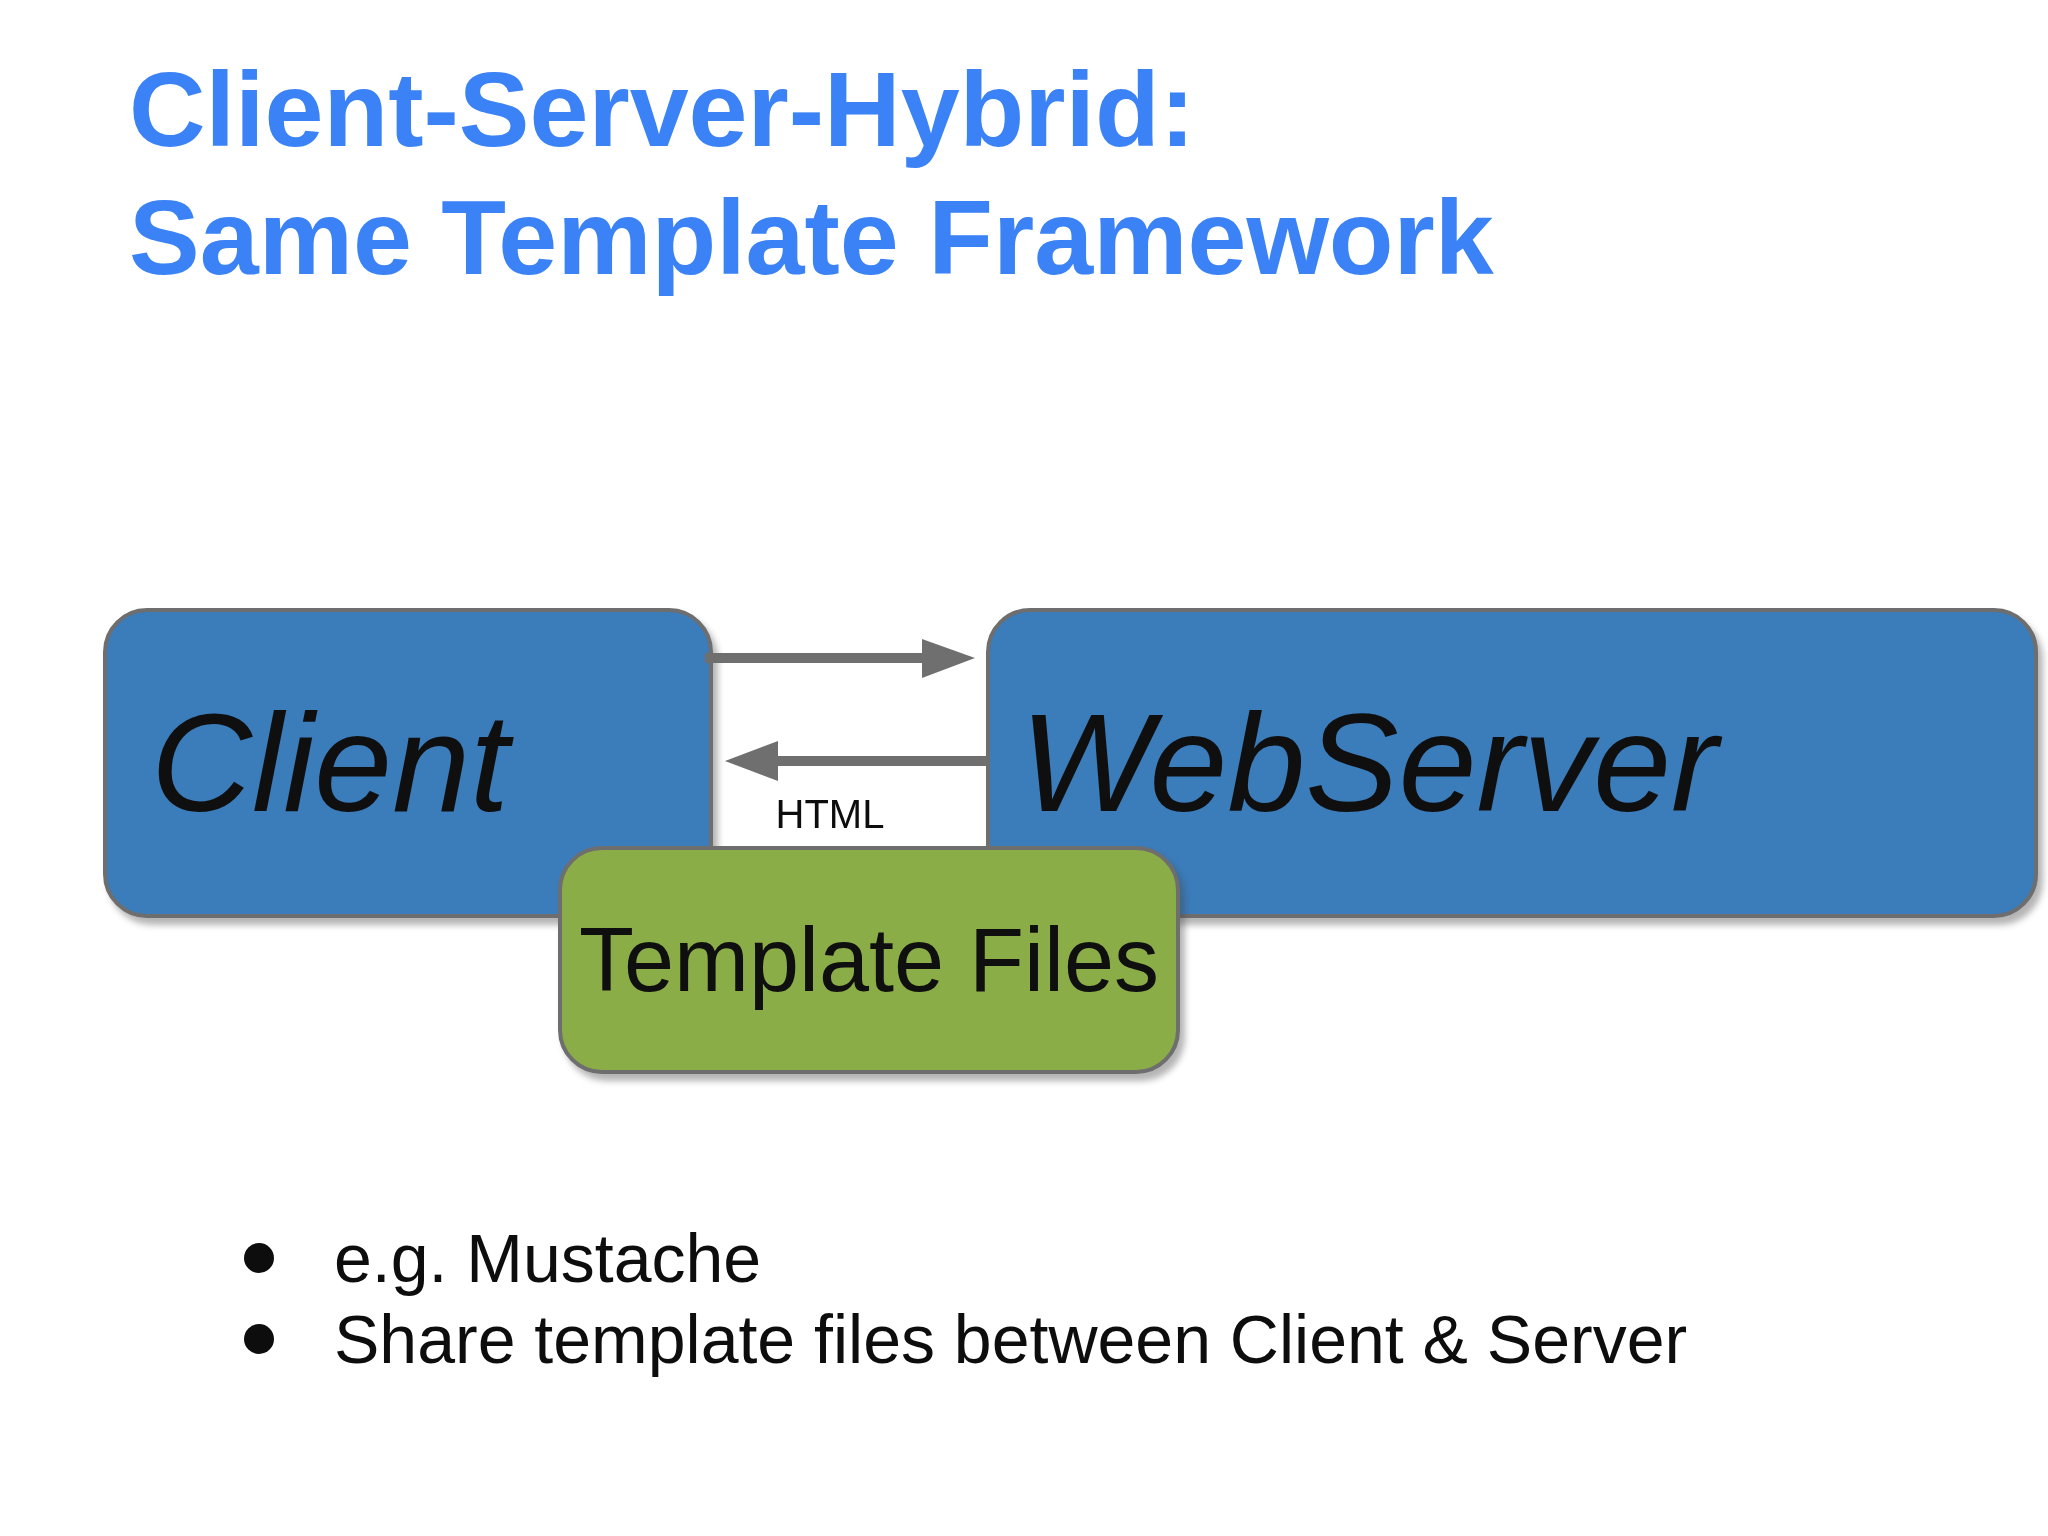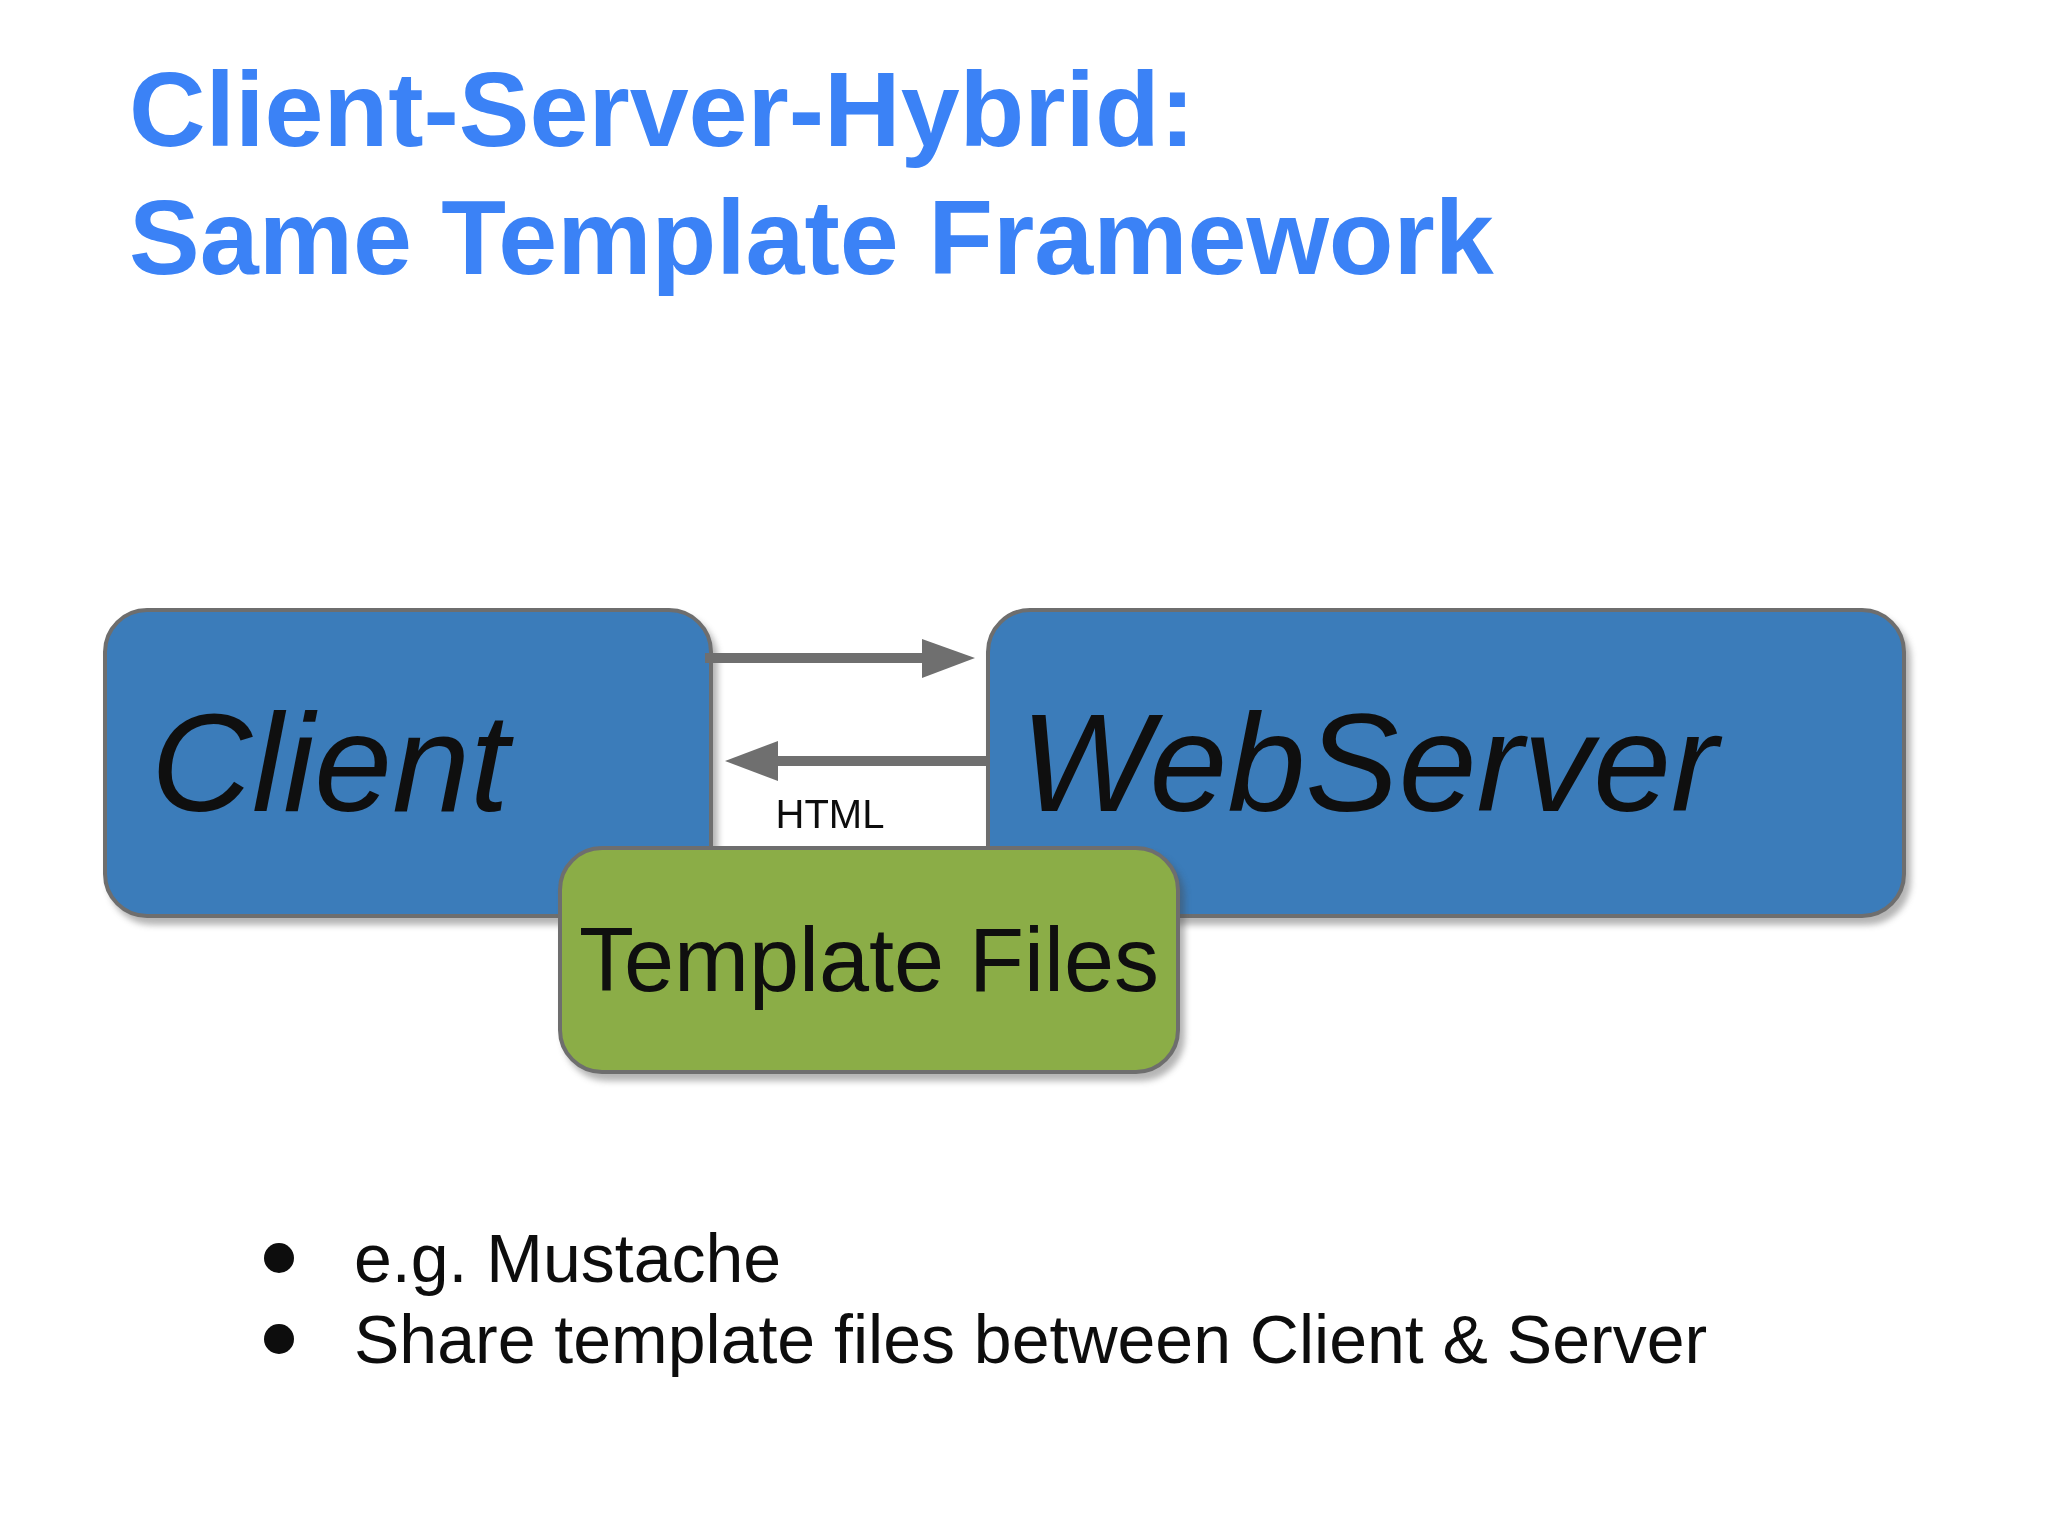--- a/index.html
+++ b/index.html
@@ -48,21 +48,21 @@
   .box-green { background: #8bad47; }
 
   .client-box {
     left: 103px; top: 608px;
     width: 610px; height: 310px;
     padding-left: 44px;
     z-index: 1;
   }
   .webserver-box {
     left: 986px; top: 608px;
-    width: 920px; height: 310px;
+    width: 1052px; height: 310px;
     padding-left: 30px;
     z-index: 1;
   }
   .box-label {
     font-size: 140px;
     line-height: 1;
     color: #0f0f0f;
     white-space: nowrap;
   }
   .template-box {
@@ -99,21 +99,21 @@
     width: 290px;
   }
   .label-html {
     left: 700px; top: 791px;
     width: 260px;
   }
 
   
   .bullets {
     position: absolute;
-    left: 264px; top: 1218px;
+    left: 244px; top: 1218px;
     font-size: 68px;
     line-height: 81px;
     color: #0d0d0d;
   }
   .bullet-item {
     display: flex;
     align-items: flex-start;
   }
   .bullet-dot {
     flex: none;

